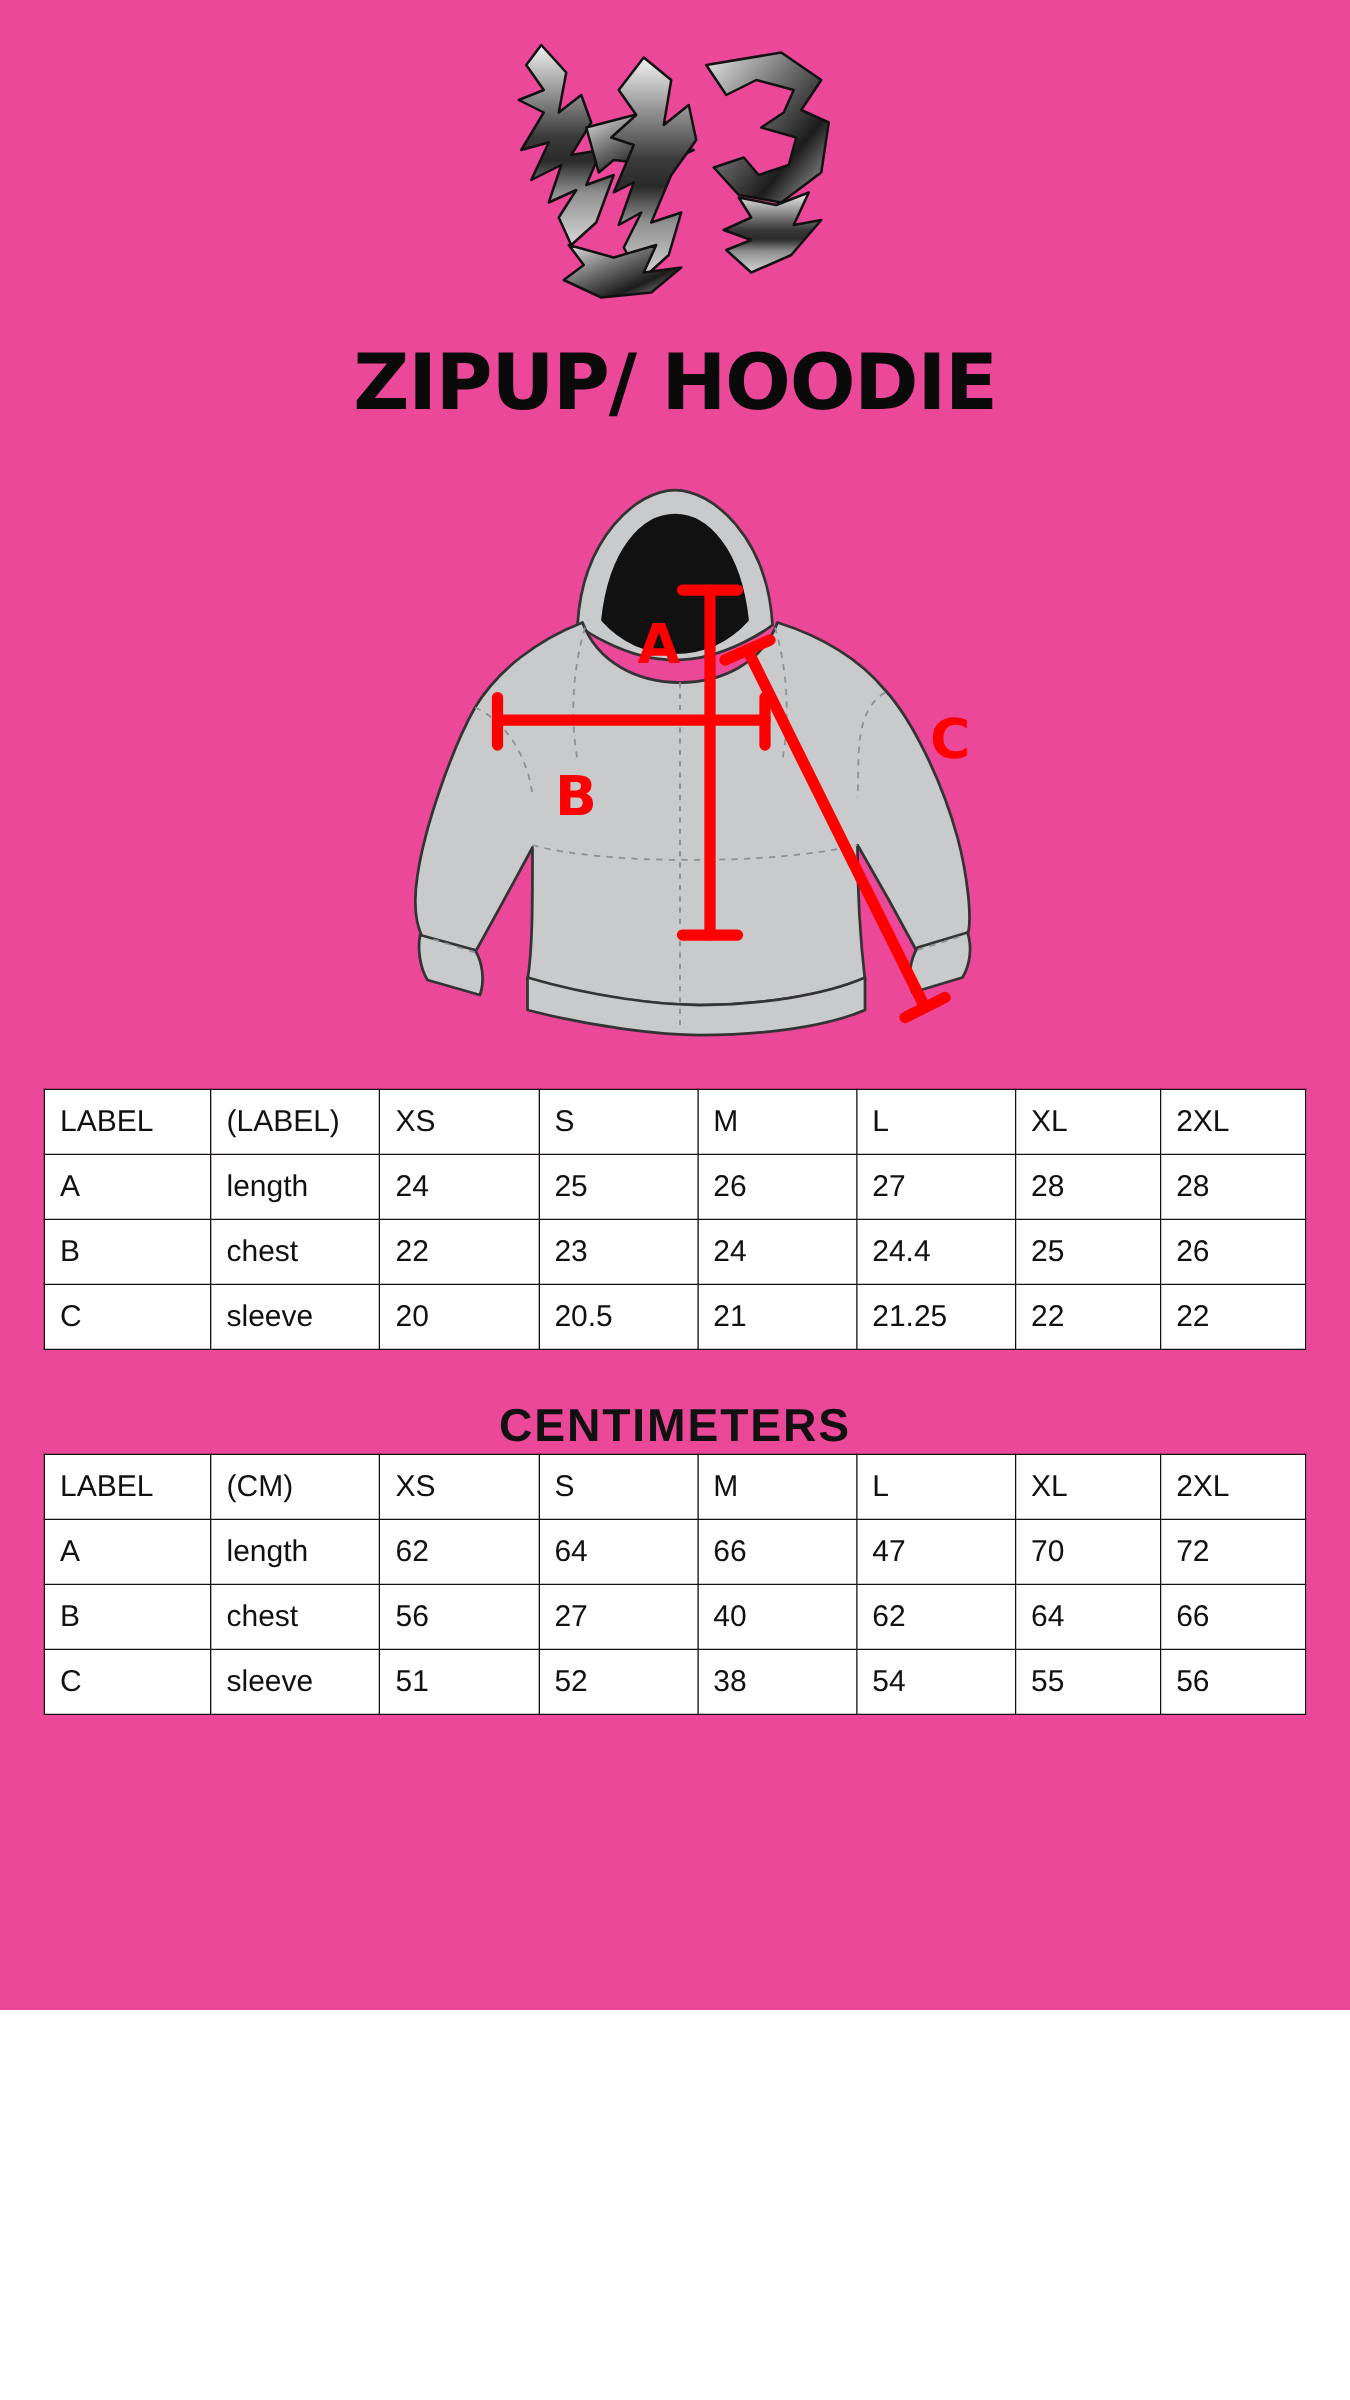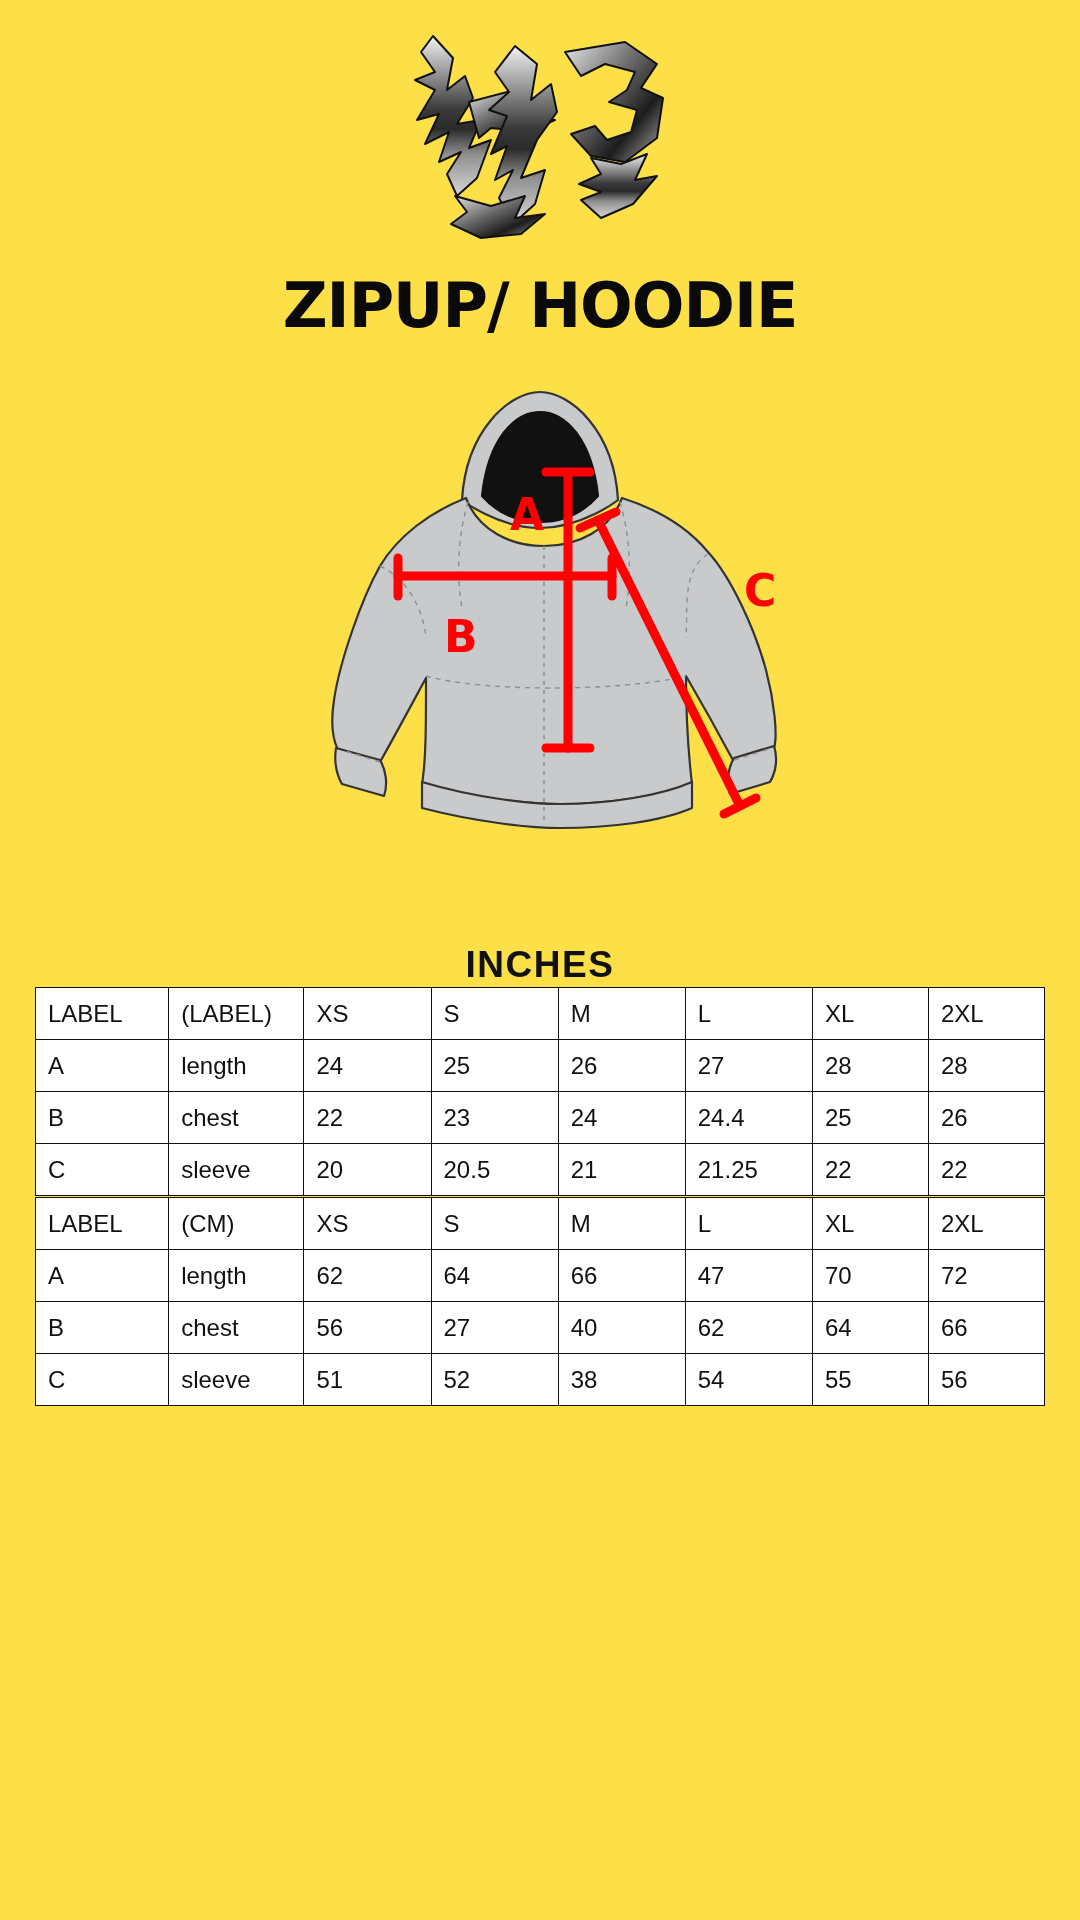--- a/index.html
+++ b/index.html
@@ -7,22 +7,22 @@
     margin: 0;
     padding: 0;
     width: 1080px;
     height: 1920px;
     background: #ffffff;
     font-family: "Liberation Sans", sans-serif;
   }
   .page {
     position: relative;
     width: 1080px;
-    height: 1920px;
-    background: #fde047;
+    height: 1608px;
+    background: #ec4899;
     overflow: hidden;
   }
 
   
   .logo-wrap {
     width: 100%;
     display: flex;
     justify-content: center;
     padding-top: 28px;
   }
@@ -188,21 +188,20 @@
         <line x1="494" y1="444" x2="526" y2="428"></line>
       </g>
       <g fill="#ff0000" font-family="DejaVu Sans, sans-serif" font-weight="700" font-size="44">
         <text x="280" y="160">A</text>
         <text x="214" y="282">B</text>
         <text x="514" y="236">C</text>
       </g>
     </svg>
   </div>
 
-  <div class="section-head" id="inches-head">INCHES</div>
   <div class="table-block">
     <table class="size-table">
       <colgroup>
           <col class="c0">
           <col class="c1">
           <col class="c2">
           <col class="c3">
           <col class="c4">
           <col class="c5">
           <col class="c6">
@@ -248,20 +247,21 @@
           <td>20.5</td>
           <td>21</td>
           <td>21.25</td>
           <td>22</td>
           <td>22</td>
         </tr>
       </tbody>
     </table>
   </div>
 
+  <div class="section-head" id="cm-head">CENTIMETERS</div>
   <div class="table-block">
     <table class="size-table">
       <colgroup>
           <col class="c0">
           <col class="c1">
           <col class="c2">
           <col class="c3">
           <col class="c4">
           <col class="c5">
           <col class="c6">

